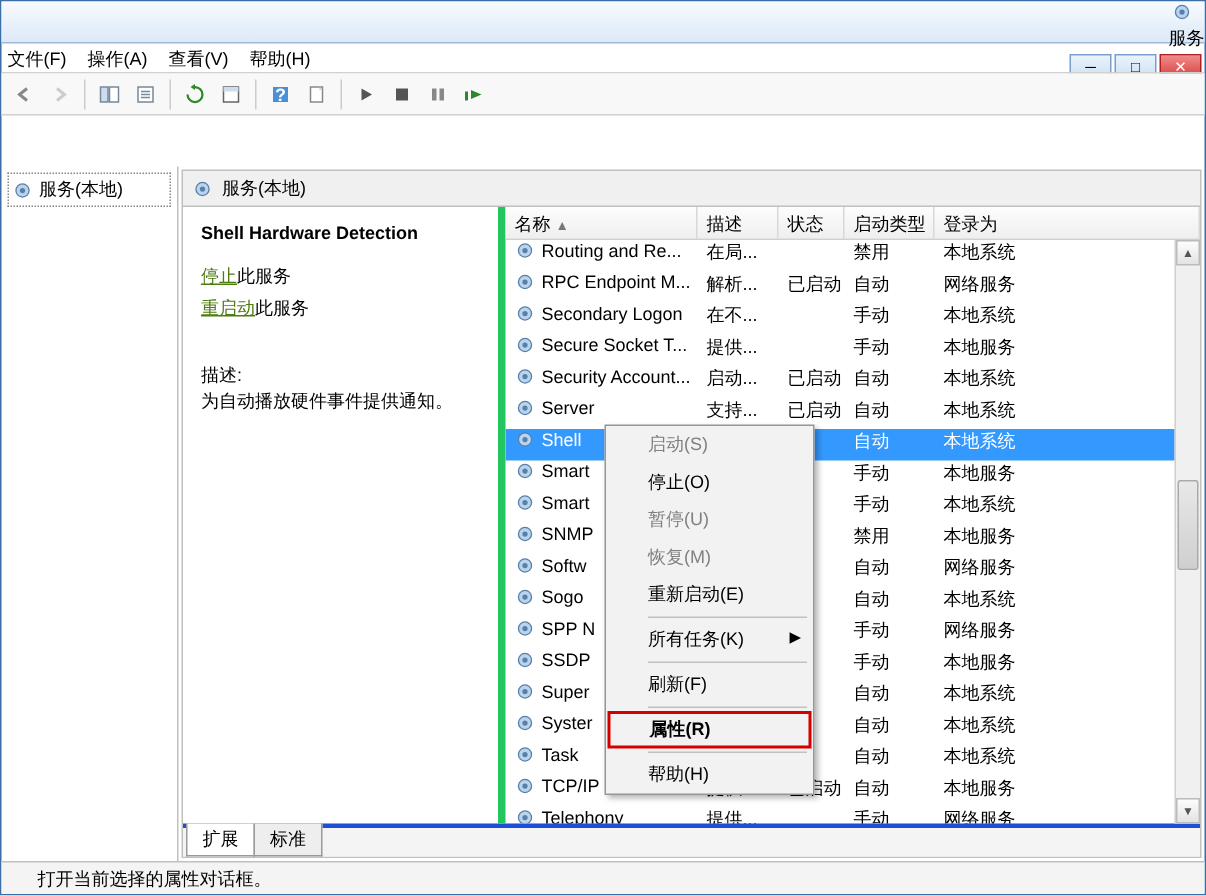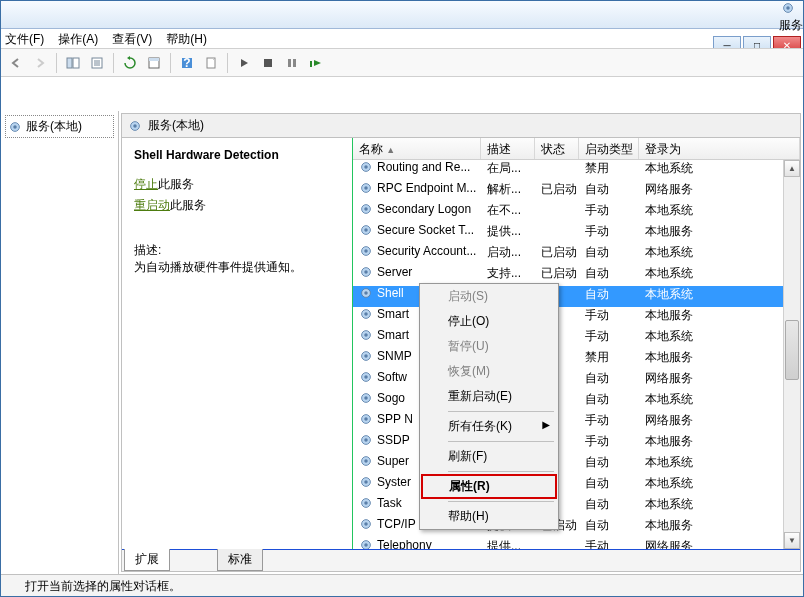--- a/index.html
+++ b/index.html
@@ -15,45 +15,45 @@
   .menubar { height: 20px; display: flex; align-items: flex-end; padding: 0 4px; border-bottom: 1px solid #d0d0d0; }
   .menubar span { margin-right: 14px; }
   .toolbar { height: 28px; display: flex; align-items: center; padding: 0 4px; border-bottom: 1px solid #d0d0d0; background: #f8f8f8; gap: 2px; }
   .tb-btn { width: 22px; height: 22px; display: flex; align-items: center; justify-content: center; border: 1px solid transparent; }
   .tb-sep { width: 1px; height: 20px; background: #ccc; margin: 0 3px; }
   .body-area { flex: 1; display: flex; min-height: 0; margin-top: 34px; }
   .tree-pane { width: 118px; border-right: 1px solid #c0c0c0; padding: 4px; }
   .tree-item { display: flex; align-items: center; gap: 4px; padding: 2px; border: 1px dotted #888; }
   .right-pane { flex: 1; display: flex; flex-direction: column; min-width: 0; border: 1px solid #c0c0c0; margin: 2px; }
   .right-header { height: 24px; display: flex; align-items: center; padding: 0 6px; background: #f0f0f0; border-bottom: 1px solid #c0c0c0; gap: 6px; }
-  .right-body { flex: 1; display: flex; min-height: 0; gap: 20px; }
+  .right-body { flex: 1; display: flex; min-height: 0; }
   .detail-pane { width: 210px; padding: 10px 12px; }
   .detail-title { font-weight: bold; margin-bottom: 14px; }
   .detail-links a { color: #4d7c0f; text-decoration: underline; }
   .detail-links div { margin-bottom: 4px; }
   .detail-desc-label { margin-top: 28px; }
-  .list-pane { flex: 1; display: flex; flex-direction: column; min-width: 0; border-left: 1px solid #22c55e; position: relative; }
+  .list-pane { flex: 1; display: flex; flex-direction: column; min-width: 0; border-left: 5px solid #22c55e; position: relative; }
   .list-header { display: flex; height: 22px; border-bottom: 1px solid #d0d0d0; background: linear-gradient(#fdfdfd,#efefef); }
   .col { border-right: 1px solid #d8d8d8; padding: 3px 6px; overflow: hidden; white-space: nowrap; }
   .col.name { width: 128px; }
   .col.desc { width: 54px; }
   .col.status { width: 44px; }
   .col.start { width: 60px; }
   .col.logon { flex: 1; }
   .list-rows { flex: 1; overflow: hidden; }
   .row { display: flex; height: 21px; align-items: flex-start; }
   .row.selected { background: #3399ff; color: #fff; }
   .cell { padding: 0 6px; overflow: hidden; white-space: nowrap; text-overflow: ellipsis; display: flex; align-items: center; gap: 4px; }
   .cell.name { width: 128px; }
   .cell.desc { width: 54px; }
   .cell.status { width: 44px; }
   .cell.start { width: 60px; }
   .cell.logon { flex: 1; }
   .svc-icon { width: 14px; height: 14px; flex-shrink: 0; }
-  .tabs { height: 22px; border-top: 1px solid #1d4ed8; display: flex; align-items: flex-end; padding-left: 2px; background: #f4f4f4; gap: 48px; }
+  .tabs { height: 22px; border-top: 3px solid #1d4ed8; display: flex; align-items: flex-end; padding-left: 2px; background: #f4f4f4; }
   .tab { border: 1px solid #999; border-top: none; padding: 2px 10px; background: #fff; margin-right: -1px; font-size: 12px; }
   .tab.inactive { background: #eee; }
   .statusbar { height: 22px; border-top: 1px solid #c0c0c0; padding: 3px 24px; background: #f4f4f4; }
   .context-menu { position: absolute; top: 145px; left: 66px; width: 140px; background: #f2f2f2; border: 1px solid #979797; box-shadow: 2px 2px 4px rgba(0,0,0,0.3); z-index: 10; }
   .ctx-item { padding: 4px 8px 4px 28px; position: relative; }
   .ctx-item.disabled { color: #808080; }
   .ctx-sep { height: 1px; background: #c0c0c0; margin: 2px 4px 2px 28px; }
   .ctx-item.highlight { border: 2px solid #d40000; margin: 1px; padding: 2px 6px 2px 26px; font-weight: bold; }
   .ctx-arrow { position: absolute; right: 8px; top: 5px; font-size: 10px; }
   .scrollbar-v { position: absolute; right: 0; top: 22px; bottom: 0; width: 17px; background: #f0f0f0; border-left: 1px solid #d0d0d0; }

